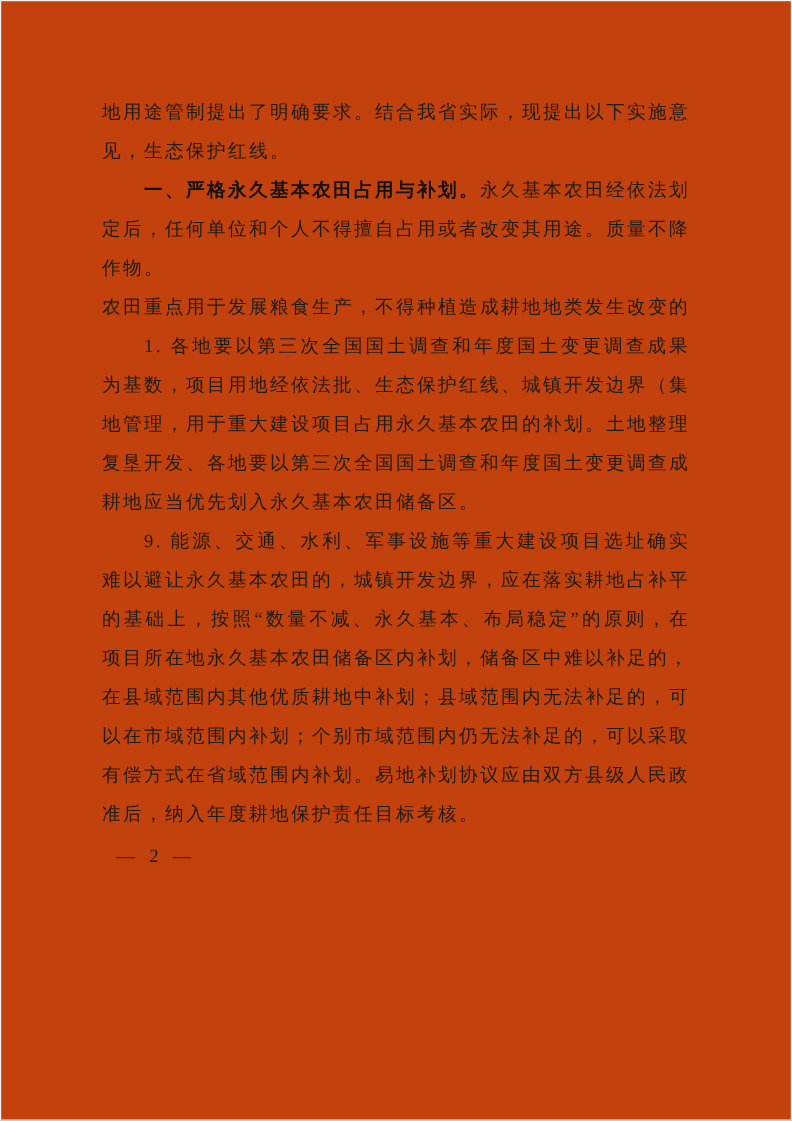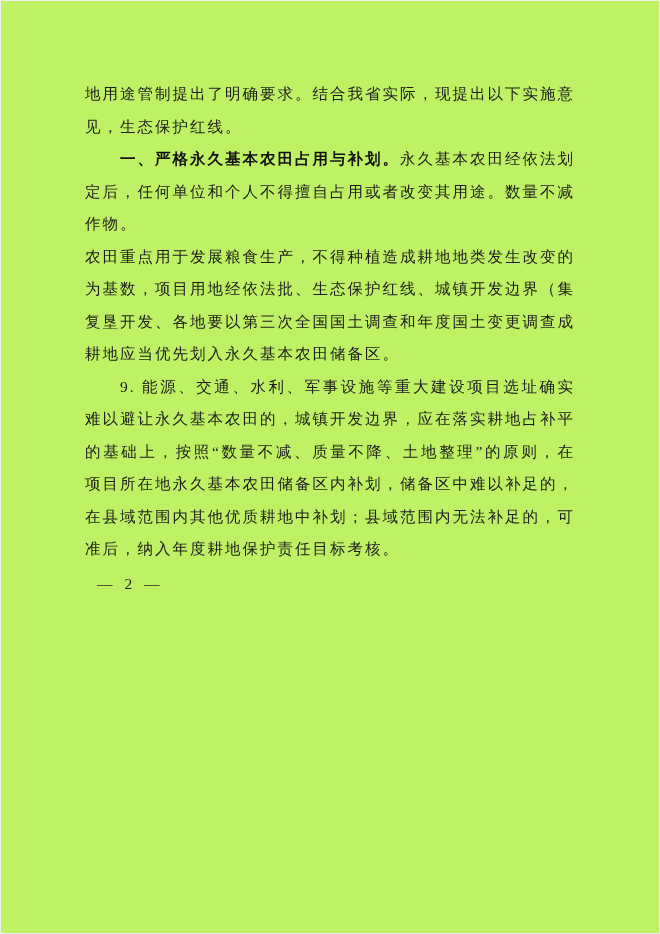--- a/index.html
+++ b/index.html
@@ -4,21 +4,21 @@
 <style>
   html, body {
     margin: 0;
     padding: 0;
     background: #ffffff;
   }
   .page {
     position: relative;
     width: 660px;
     height: 934px;
-    background: #bef264;
+    background: #c2410c;
     box-sizing: border-box;
     padding: 78px 85px 0 85px;
     box-shadow: inset 0 0 0 1px #f0f0ef;
     font-family: "Liberation Serif", "DejaVu Serif", serif;
     color: #1c1c1c;
     overflow: hidden;
   }
   .doc-body {
     width: 490px;
   }
@@ -52,27 +52,31 @@
   }
 </style>
 </head>
 <body>
 
 <div class="page">
   <div class="doc-body">
       <div class="line"><span>地用途管制提出了明确要求。结合我省实际，现提出以下实施意</span></div>
       <div class="line nofill"><span>见，生态保护红线。</span></div>
       <div class="line" style="padding-left: 35px;"><span class="b">一、严格永久基本农田占用与补划。</span><span>永久基本农田经依法划</span></div>
-      <div class="line"><span>定后，任何单位和个人不得擅自占用或者改变其用途。数量不减</span></div>
+      <div class="line"><span>定后，任何单位和个人不得擅自占用或者改变其用途。质量不降</span></div>
       <div class="line nofill"><span>作物。</span></div>
       <div class="line"><span>农田重点用于发展粮食生产，不得种植造成耕地地类发生改变的</span></div>
+      <div class="line" style="padding-left: 35px;"><span>1. 各地要以第三次全国国土调查和年度国土变更调查成果</span></div>
       <div class="line"><span>为基数，项目用地经依法批、生态保护红线、城镇开发边界（集中</span></div>
+      <div class="line"><span>地管理，用于重大建设项目占用永久基本农田的补划。土地整理</span></div>
       <div class="line"><span>复垦开发、各地要以第三次全国国土调查和年度国土变更调查成果</span></div>
       <div class="line nofill"><span>耕地应当优先划入永久基本农田储备区。</span></div>
       <div class="line" style="padding-left: 35px;"><span>9. 能源、交通、水利、军事设施等重大建设项目选址确实</span></div>
       <div class="line"><span>难以避让永久基本农田的，城镇开发边界，应在落实耕地占补平衡</span></div>
-      <div class="line"><span>的基础上，按照“数量不减、质量不降、土地整理”的原则，在</span></div>
+      <div class="line"><span>的基础上，按照“数量不减、永久基本、布局稳定”的原则，在</span></div>
       <div class="line"><span>项目所在地永久基本农田储备区内补划，储备区中难以补足的，</span></div>
       <div class="line"><span>在县域范围内其他优质耕地中补划；县域范围内无法补足的，可</span></div>
+      <div class="line"><span>以在市域范围内补划；个别市域范围内仍无法补足的，可以采取</span></div>
+      <div class="line"><span>有偿方式在省域范围内补划。易地补划协议应由双方县级人民政</span></div>
       <div class="line nofill"><span>准后，纳入年度耕地保护责任目标考核。</span></div>
     </div>
   <div class="page-number">— 2 —</div>
 </div>
 
 </body></html>

